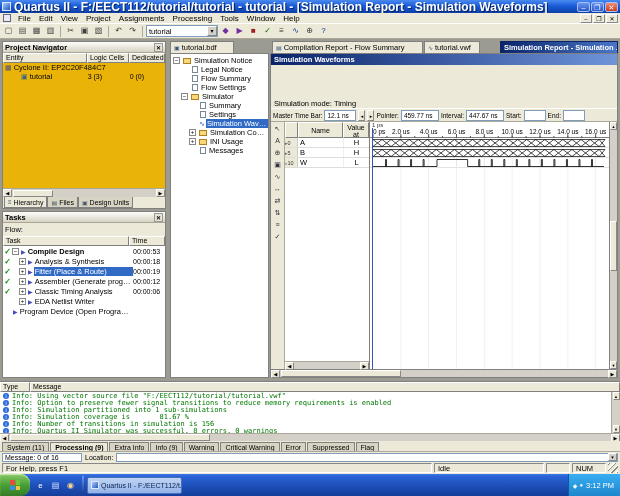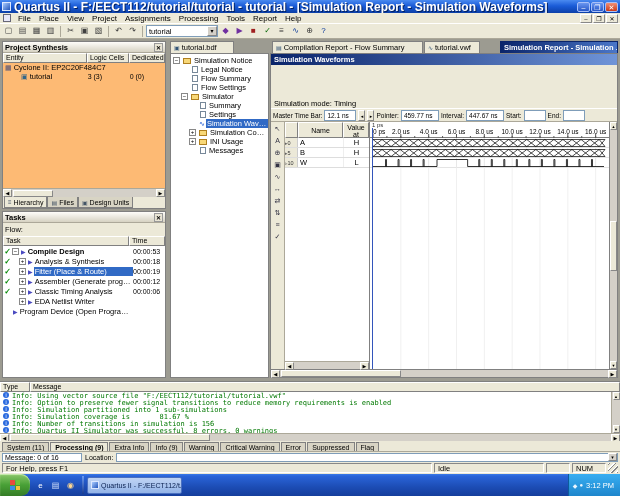--- a/index.html
+++ b/index.html
@@ -34,21 +34,21 @@
   
   .panel{position:absolute;background:#ece9d8;border:1px solid #808080;display:flex;flex-direction:column;}
   .pcap{height:11px;flex:none;background:linear-gradient(#fefdf9,#d6d2c2);border-bottom:1px solid #aca899;display:flex;align-items:center;padding:0 2px;font-size:7.5px;font-weight:bold;}
   .pcap-x{margin-left:auto;width:9px;height:9px;font-size:6px;line-height:8px;text-align:center;border:1px solid #999;background:#e8e4d4;}
   .hcell{background:#ece9d8;border:1px solid;border-color:#fff #808080 #808080 #fff;font-size:7px;padding:0 2px;overflow:hidden;white-space:nowrap;flex:none;}
   .sunken{background:#fff;border:1px solid #7f9db9;}
 
   
   .pnav{left:2px;top:41px;width:164px;height:168px;}
   .pn-head{display:flex;height:10px;flex:none;}
-  .pn-body{flex:1;background:#fdba74;overflow:hidden;}
+  .pn-body{flex:1;background:#eab308;overflow:hidden;}
   .pn-row{height:9px;display:flex;align-items:center;font-size:7.5px;white-space:nowrap;}
   .chip-icon{color:#557;font-size:7px;margin:0 2px;}
   .ent-icon{color:#368;font-size:7px;margin:0 2px;}
   .pn-label{overflow:hidden;text-overflow:ellipsis;}
   .pn-cell{font-size:7px;flex:none;}
   .hscroll{height:9px;flex:none;background:#d4d0c8;display:flex;align-items:center;justify-content:space-between;border-top:1px solid #aca899;}
   .sb-btn{width:9px;height:8px;font-size:5px;line-height:7px;text-align:center;background:#ece9d8;border:1px solid;border-color:#fff #888 #888 #fff;flex:none;}
   .sb-thumb-h{height:7px;width:40px;background:#ece9d8;border:1px solid;border-color:#fff #888 #888 #fff;margin-left:1px;}
   .pn-tabs{height:11px;flex:none;display:flex;background:#ece9d8;padding-left:1px;}
   .pn-tab{font-size:7px;padding:0 3px;border:1px solid #808080;border-top:none;display:flex;align-items:center;gap:2px;background:#d8d4c4;}
@@ -124,21 +124,21 @@
   .sb-thumb-v{width:7px;height:50px;background:#ece9d8;border:1px solid;border-color:#fff #888 #888 #fff;}
   .whscroll{height:8px;flex:none;background:#d4d0c8;border-top:1px solid #808080;display:flex;align-items:center;justify-content:space-between;}
 
   
   .msgs{position:absolute;left:0;top:381px;width:620px;height:81px;background:#ece9d8;border-top:1px solid #808080;display:flex;flex-direction:column;}
   .msg-head{height:10px;flex:none;display:flex;}
   .mh-type{width:30px;flex:none;}
   .mh-msg{flex:1;}
   .msg-bodywrap{flex:1;display:flex;min-height:0;}
   .msg-body{flex:1;background:#fff;overflow:hidden;}
-  .msg-row{height:7px;display:flex;gap:3px;padding-left:3px;}
+  .msg-row{height:7px;display:flex;align-items:center;gap:3px;padding-left:3px;}
   .mi{width:6px;height:6px;border-radius:50%;background:#2a6adf;color:#fff;font-size:5px;line-height:6px;text-align:center;flex:none;}
   .msg-text{font-family:"DejaVu Sans Mono",monospace;font-size:7px;color:#007800;white-space:pre;}
   .msg-vscroll{width:9px;flex:none;background:#d4d0c8;border-left:1px solid #aca899;display:flex;flex-direction:column;justify-content:space-between;align-items:center;}
   .msg-hscroll{height:8px;flex:none;background:#d4d0c8;display:flex;align-items:center;justify-content:space-between;border-top:1px solid #aca899;}
   .msg-tabs{height:10px;flex:none;display:flex;align-items:flex-end;padding-left:2px;gap:1px;background:#ece9d8;}
   .msg-tab{font-size:7px;height:9px;line-height:9px;padding:0 4px;border:1px solid #808080;border-bottom:none;background:#d8d4c4;white-space:nowrap;}
   .msg-tab.active{background:#ece9d8;font-weight:bold;}
   .msg-footer{height:11px;flex:none;display:flex;align-items:center;gap:3px;padding:0 2px;font-size:7px;border-top:1px solid #aca899;}
   .msg-count{width:80px;height:9px;line-height:8px;padding:0 2px;flex:none;}
   .msg-loc{flex:1;height:9px;display:flex;align-items:center;}
@@ -182,27 +182,27 @@
       <span class="wb">–</span>
       <span class="wb">❐</span>
       <span class="wb close">✕</span>
     </span>
   </div>
 
   <div class="menubar">
     <span class="mdi-icon"></span>
     <span id="menu-items" style="display:flex;">
         <span class="menu-item">File</span>
-        <span class="menu-item">Place</span>
+        <span class="menu-item">Edit</span>
         <span class="menu-item">View</span>
         <span class="menu-item">Project</span>
         <span class="menu-item">Assignments</span>
         <span class="menu-item">Processing</span>
         <span class="menu-item">Tools</span>
-        <span class="menu-item">Report</span>
+        <span class="menu-item">Window</span>
         <span class="menu-item">Help</span>
       </span>
     <span class="mdibtns">
       <span class="mb">–</span>
       <span class="mb">❐</span>
       <span class="mb">✕</span>
     </span>
   </div>
 
   <div class="toolbar" id="toolbar">
@@ -227,21 +227,21 @@
       <span class="tbi" style="color: rgb(160, 32, 32);">■</span>
       <span class="tbi" style="color: rgb(0, 102, 0);">✓</span>
       <span class="tbi" style="color: rgb(51, 51, 51);">≡</span>
       <span class="tbi" style="color: rgb(0, 51, 153);">∿</span>
       <span class="tbi" style="color: rgb(51, 51, 51);">⊕</span>
       <span class="tbi" style="color: rgb(0, 51, 153);">?</span>
     </div>
 
   <div class="panel pnav">
     <div class="pcap">
-      <span>Project Synthesis</span>
+      <span>Project Navigator</span>
       <span class="pcap-x">✕</span>
     </div>
     <div class="pn-head" id="pn-head">
         <span class="hcell" style="width: 84px;">Entity</span>
         <span class="hcell" style="width: 42px;">Logic Cells</span>
         <span class="hcell" style="width: 36px;">Dedicated Logic</span>
       </div>
     <div class="pn-body" id="pn-body">
         <div class="pn-row">
           <span class="chip-icon">▦</span>

